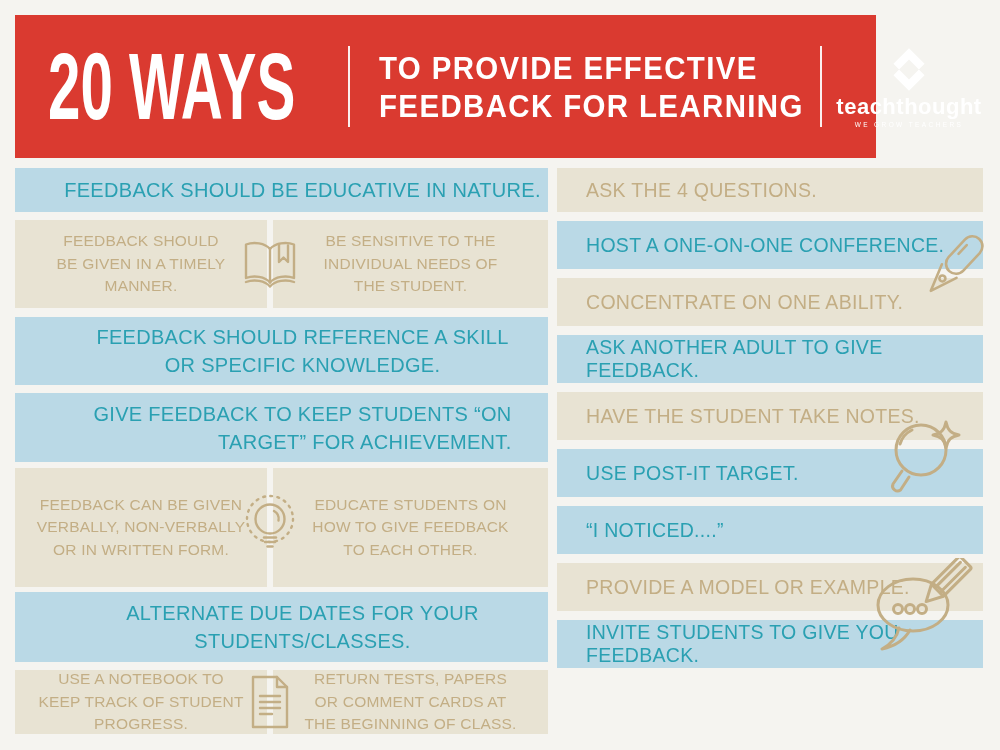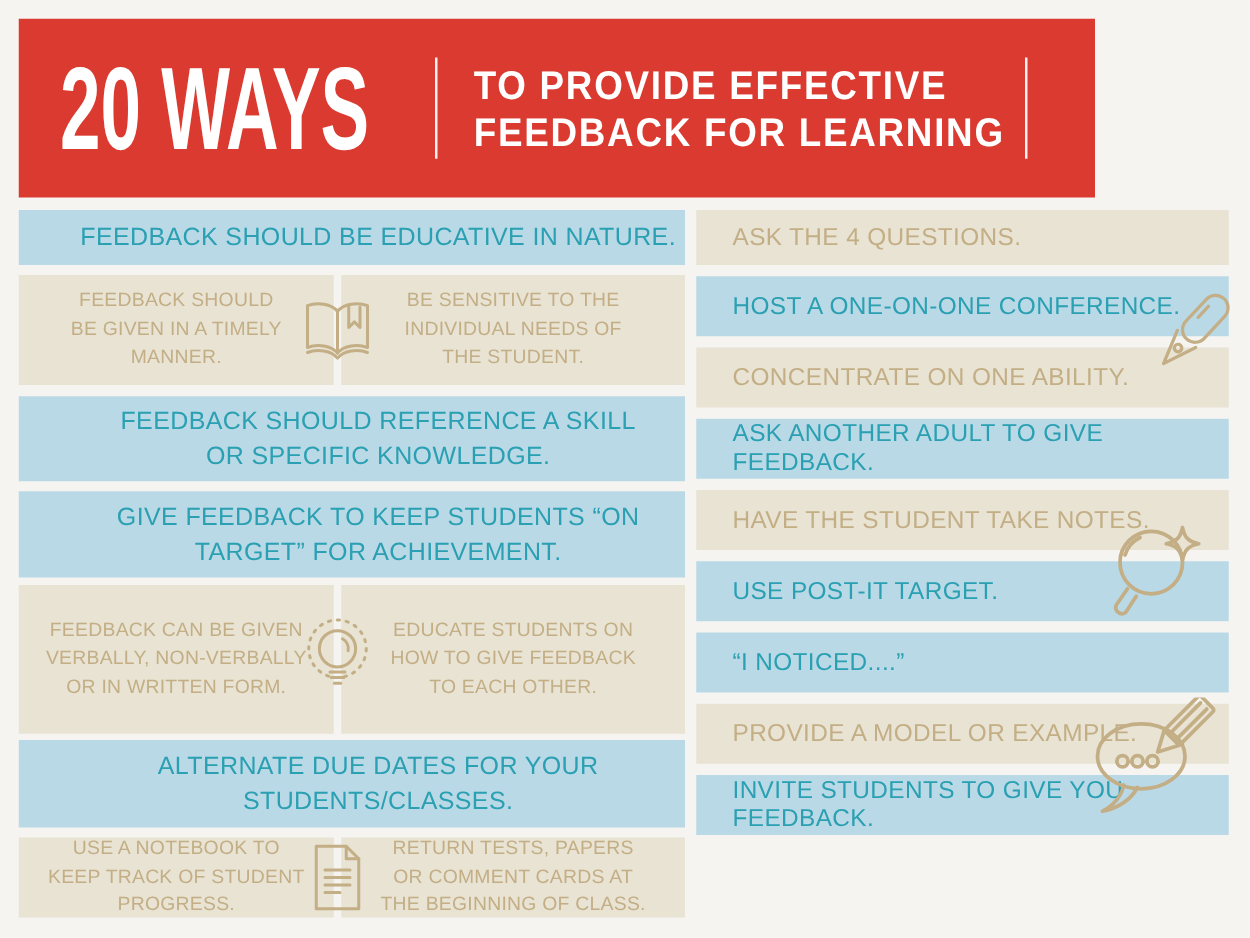--- a/index.html
+++ b/index.html
@@ -47,21 +47,21 @@
     background:var(--beige);color:var(--tan);
     display:flex;align-items:center;justify-content:center;
     font-size:15.5px;line-height:1.45;letter-spacing:.2px;
   }
   .cell-l{width:252px;margin-right:6px;}
   .cell-r{flex:1;}
   .split-icon{position:absolute;left:255px;top:50%;transform:translate(-50%,-50%);line-height:0;}
   .lh1{height:44px;}
   .lh2{height:88px;margin-top:8px;border-radius:21px;}
   .lh3{height:68px;margin-top:9px;}
-  .lh4{height:69px;margin-top:8px;}
+  .lh4{height:69px;margin-top:8px;text-align:right;}
   .lh5{height:119px;margin-top:6px;}
   .lh6{height:70px;margin-top:5px;}
   .lh7{height:64px;margin-top:8px;}
 
   
   .r-row{height:48px;display:flex;align-items:center;padding-left:29px;font-size:19.5px;letter-spacing:.3px;white-space:nowrap;}
   .r-row.first{height:44px;}
   .r-beige{background:var(--beige);color:var(--tan);}
   .r-blue{background:var(--blue);color:var(--teal);}
 
@@ -77,20 +77,30 @@
 <body>
 
 <div class="header">
   <div class="h-title">20 WAYS</div>
   <div class="h-div h-div1"></div>
   <div class="h-sub">
     <p>TO PROVIDE EFFECTIVE</p>
     <p>FEEDBACK FOR LEARNING</p>
   </div>
   <div class="h-div h-div2"></div>
+  <div class="h-logo">
+    <svg width="46" height="46" viewBox="0 0 46 46" fill="#ffffff">
+      <g transform="rotate(45 23 23)">
+        <path d="M8 8 H30 V16 H16 V30 H8 Z"></path>
+        <path d="M38 38 H16 V30 H30 V16 H38 Z"></path>
+      </g>
+    </svg>
+    <div class="h-logo-name">teachthought</div>
+    <div class="h-logo-tag">WE GROW TEACHERS</div>
+  </div>
 </div>
 
 <div class="left-col">
 
   <div class="l-row l-blue lh1">
     <p>FEEDBACK SHOULD BE EDUCATIVE IN NATURE.</p>
   </div>
 
   <div class="l-split lh2">
     <div class="cell cell-l">

